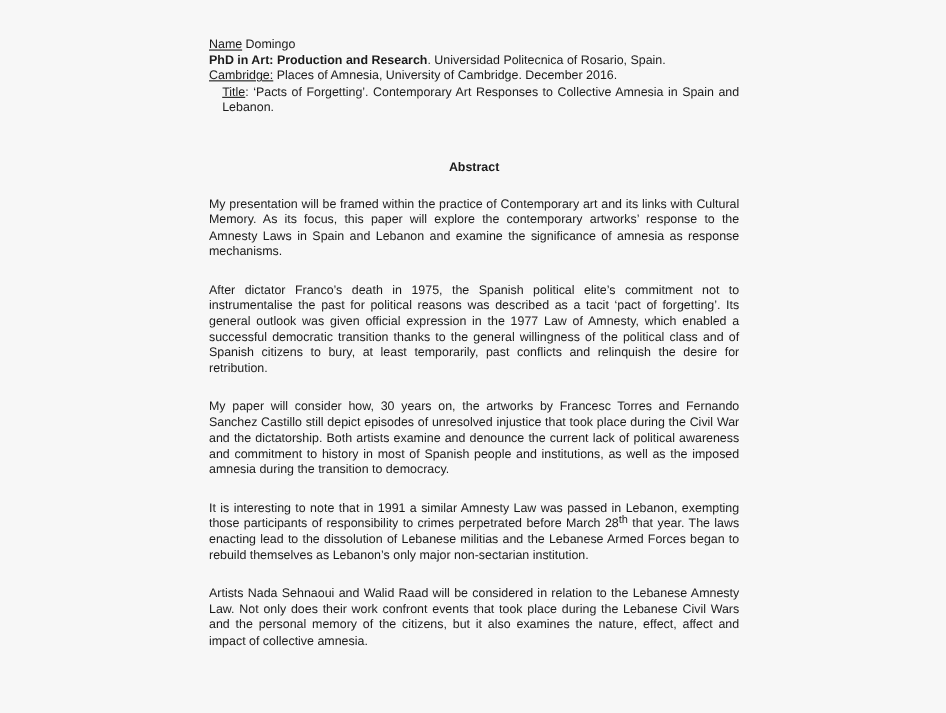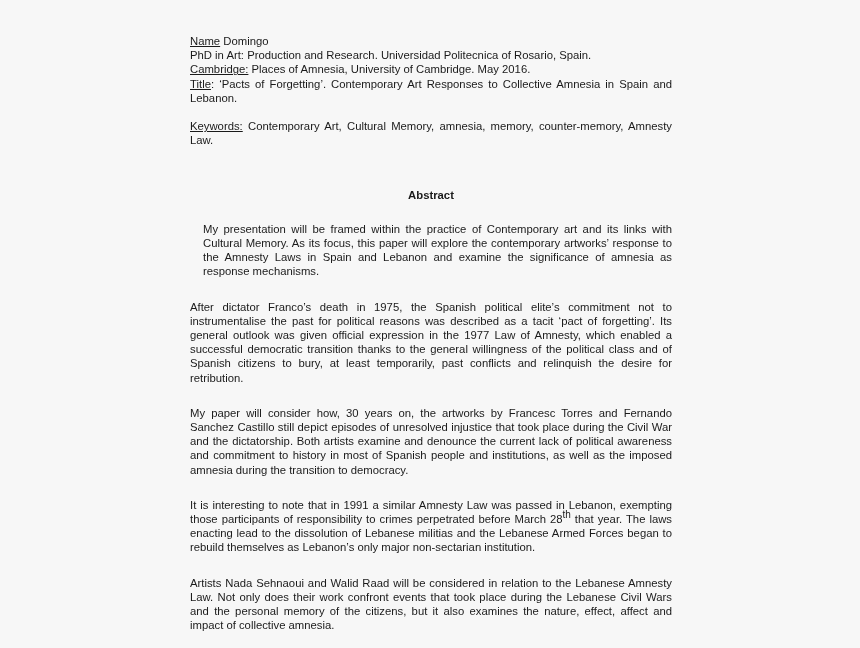--- a/index.html
+++ b/index.html
@@ -30,78 +30,77 @@
     font-size: 11.3px;
     line-height: 14.2px;
     text-align: justify;
     text-justify: inter-word;
   }
   .meta-line {
     margin: 0;
   }
   .meta-line.justified {
     text-align: justify;
+    margin-left: 12px;
   }
   .meta-line.justified::after {
     content: "";
     display: inline-block;
     width: 100%;
   }
   .lbl-u {
     text-decoration: underline;
     text-underline-offset: 1px;
   }
   .bold {
-    font-weight: normal;
+    font-weight: bold;
   }
   .abstract-heading {
     margin: 0;
     padding: 0;
     font-size: 11.3px;
     font-weight: bold;
     text-align: center;
     line-height: 14px;
     margin-top: 26px;
   }
   .body-text {
     margin: 0;
     font-size: 11.3px;
     line-height: 14.2px;
     text-align: justify;
     text-justify: inter-word;
     margin-top: 21px;
   }
   .body-text.first {
     margin-top: 20px;
-    margin-left: 13px;
   }
   sup {
     font-size: 10px;
     vertical-align: super;
     line-height: 0;
     margin-top: 32px;
   }
 </style>
 </head>
 <body>
 
 <div class="page">
   <div class="content">
 
     <div class="meta">
       <div class="meta-line"><span class="lbl-u">Name</span><span> Domingo</span></div>
 
 
       <div class="meta-line"><span class="bold">PhD in Art: Production and Research</span><span>. Universidad Politecnica of Rosario, Spain.</span></div>
 
-      <div class="meta-line"><span class="lbl-u">Cambridge:</span><span> Places of Amnesia, University of Cambridge. May 2016.</span></div>
+      <div class="meta-line"><span class="lbl-u">Cambridge:</span><span> Places of Amnesia, University of Cambridge. December 2016.</span></div>
 
       <div class="meta-line justified"><span class="lbl-u">Title</span><span>: ‘Pacts of Forgetting’. Contemporary Art Responses to Collective Amnesia in Spain and Lebanon.</span></div>
 
-      <div class="meta-line justified"><span class="lbl-u">Keywords:</span><span> Contemporary Art, Cultural Memory, amnesia, memory, counter-memory, Amnesty Law.</span></div>
     </div>
 
     <div class="abstract-heading">Abstract</div>
 
     <p class="body-text first">My presentation will be framed within the practice of Contemporary art and its links with Cultural Memory. As its focus, this paper will explore the contemporary artworks’ response to the Amnesty Laws in Spain and Lebanon and examine the significance of amnesia as response mechanisms.</p>
     <p class="body-text">After dictator Franco’s death in 1975, the Spanish political elite’s commitment not to instrumentalise the past for political reasons was described as a tacit ‘pact of forgetting’. Its general outlook was given official expression in the 1977 Law of Amnesty, which enabled a successful democratic transition thanks to the general willingness of the political class and of Spanish citizens to bury, at least temporarily, past conflicts and relinquish the desire for retribution.</p>
     <p class="body-text">My paper will consider how, 30 years on, the artworks by Francesc Torres and Fernando Sanchez Castillo still depict episodes of unresolved injustice that took place during the Civil War and the dictatorship. Both artists examine and denounce the current lack of political awareness and commitment to history in most of Spanish people and institutions, as well as the imposed amnesia during the transition to democracy.</p>
 
     <p class="body-text"><span>It is interesting to note that in 1991 a similar Amnesty Law was passed in Lebanon, exempting those participants of responsibility to crimes perpetrated before March 28</span><sup>th</sup><span> that year. The laws enacting lead to the dissolution of Lebanese militias and the Lebanese Armed Forces began to rebuild themselves as Lebanon’s only major non-sectarian institution.</span></p>
 

